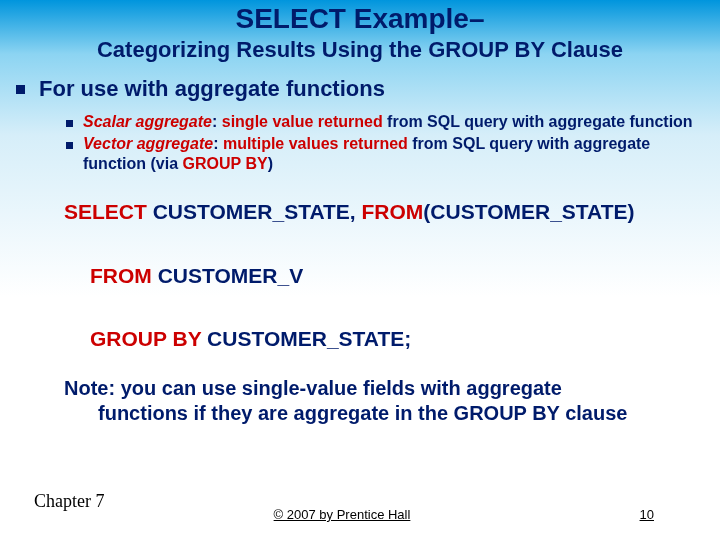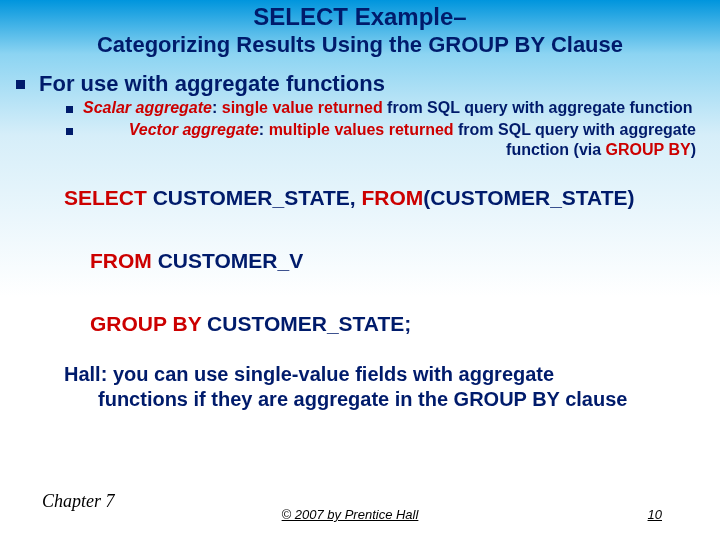--- a/index.html
+++ b/index.html
@@ -13,21 +13,21 @@
   .slide {
     width: 720px;
     height: 540px;
     background: linear-gradient(to bottom, #0095dd 0%, #8cd4f2 10%, #d6eef9 25%, #ffffff 55%, #ffffff 100%);
     position: relative;
     box-sizing: border-box;
   }
   .title {
     text-align: center;
     padding-top: 4px;
-    font-size: 24px;
+    font-size: 28px;
     font-weight: bold;
     color: #001b6b;
     line-height: 1.1;
   }
   .subtitle {
     text-align: center;
     font-size: 22px;
     font-weight: bold;
     color: #001b6b;
     margin-top: 2px;
@@ -55,22 +55,21 @@
     width: 7px;
     height: 7px;
     background: #001b6b;
     flex-shrink: 0;
     margin-top: 8px;
     margin-right: 10px;
   }
   .sub-list {
     margin-left: 50px;
     font-size: 16px;
-    margin-top: 0;
-    text-align: right;
+    margin-top: 10px;
   }
   .sub-list .bullet-row {
     margin-bottom: 2px;
   }
   .red { color: #cc0000; }
   .ital { font-style: italic; }
   .code-block {
     margin-left: 48px;
     margin-top: 24px;
     font-size: 21px;
@@ -90,24 +89,23 @@
     font-weight: bold;
     line-height: 1.25;
     color: #001b6b;
   }
   .note-indent {
     margin-left: 34px;
   }
   .footer {
     position: absolute;
     bottom: 10px;
-    left: 16px;
+    left: 8px;
     width: 660px;
     height: 24px;
-    font-style: italic;
   }
   .chapter {
     position: absolute;
     left: 26px;
     bottom: 18px;
     font-family: "Times New Roman", Times, serif;
     font-size: 18px;
     font-weight: normal;
     color: #000;
   }
@@ -172,21 +170,21 @@
       </div>
       <div class="code-indent">
         <span class="red">FROM</span><span> CUSTOMER_V</span>
       </div>
       <div class="code-indent">
         <span class="red">GROUP BY</span><span> CUSTOMER_STATE;</span>
       </div>
     </div>
 
     <div class="note-block">
-      <div>Hall: you can use single-value fields with aggregate</div>
+      <div>Note: you can use single-value fields with aggregate</div>
       <div class="note-indent">functions if they are aggregate in the GROUP BY clause</div>
     </div>
 
   </div>
 
   <div class="footer">
     <div class="chapter">Chapter 7</div>
     <div class="copyright">© 2007 by Prentice Hall</div>
     <div class="pagenum">10</div>
   </div>

